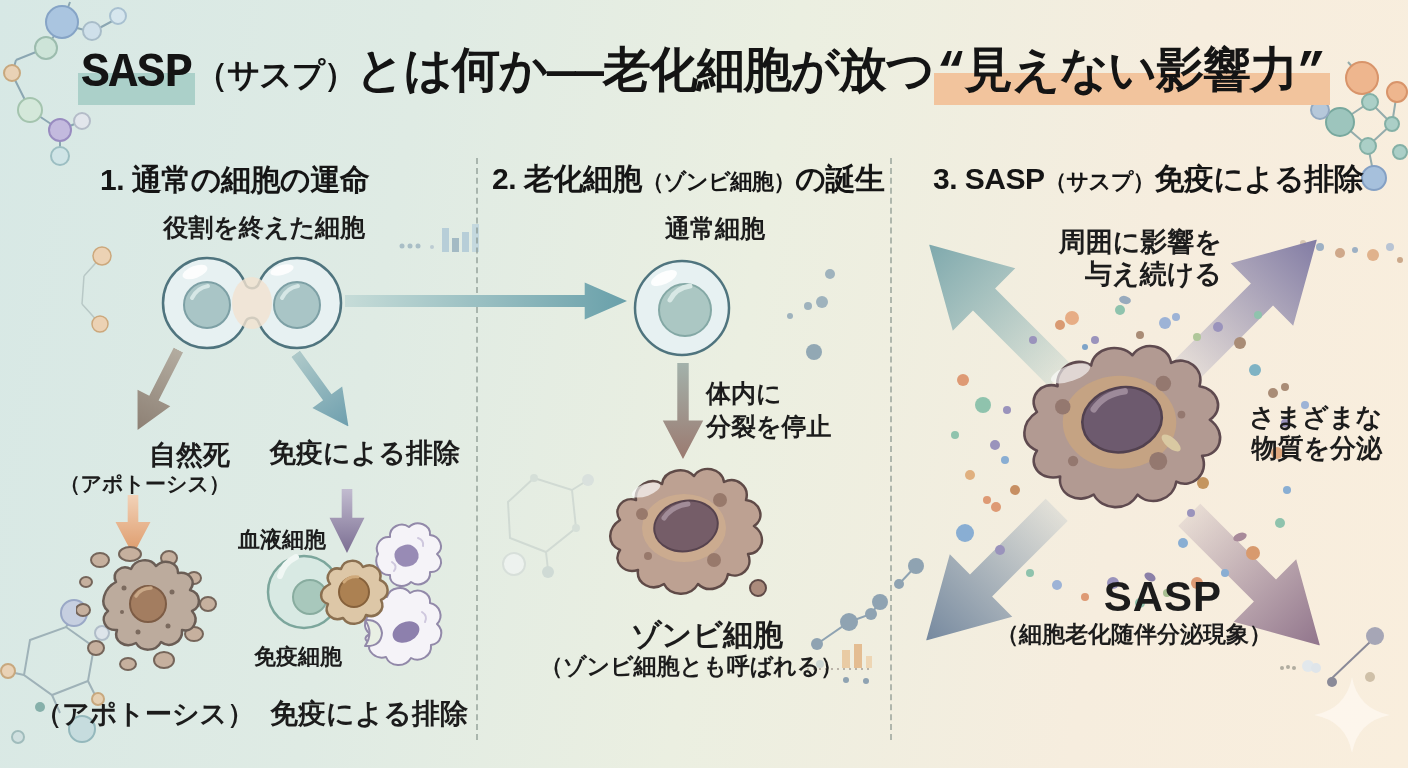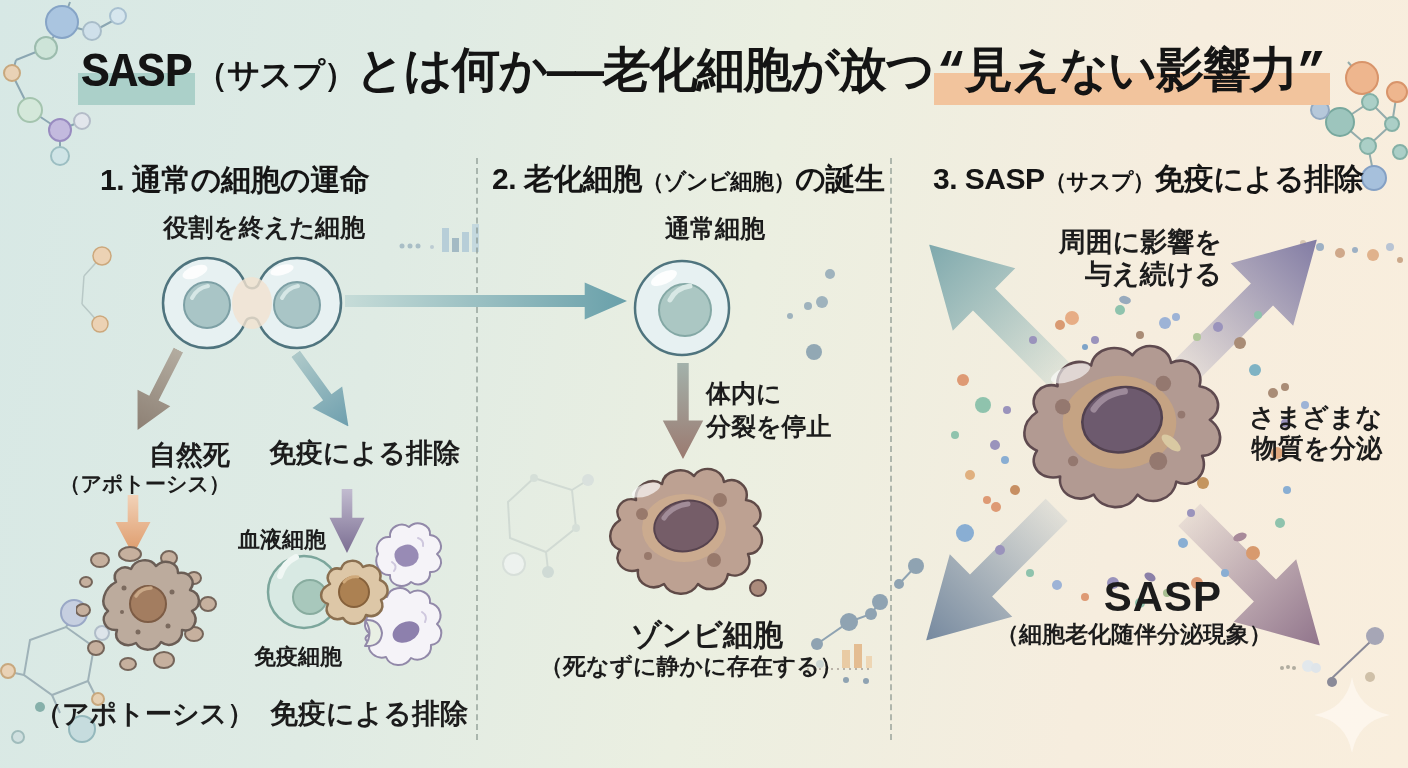--- a/index.html
+++ b/index.html
@@ -267,21 +267,21 @@
     <g fill="#98796b">
       <circle cx="46" cy="56" r="6"></circle>
         <circle cx="124" cy="42" r="7"></circle>
         <circle cx="118" cy="102" r="7"></circle>
         <circle cx="52" cy="98" r="4"></circle>
     </g>
     <circle cx="162" cy="130" r="8" fill="#ab8b7c" stroke="#5f4a47" stroke-width="2"></circle>
   </svg>
 
   <div class="txt ctr" style="left:583px;top:617px;width:200px;font-size:30px">ゾンビ細胞</div>
-  <div class="txt ctr" style="left:540px;top:653px;width:286px;font-size:23px">（死なずに静かに存在する）</div>
+  <div class="txt ctr" style="left:540px;top:653px;width:286px;font-size:23px">（ゾンビ細胞とも呼ばれる）</div>
 
   <div class="heading" style="left:933px;top:159px">
     <span>3. SASP</span><span class="psm">（サスプ）</span><span>免疫による排除</span>
   </div>
   <div class="txt ctr preline" style="left:1022px;top:226px;width:200px;font-size:27px;line-height:1.2">周囲に影響を
 与え続ける</div>
 
   <div class="arrow ar-fat" style="left:902px;top:264px;width:185px;height:92px;background:linear-gradient(90deg,rgba(150,190,190,.2),#7fa9ad);transform:rotate(-135deg)"></div>
   <div class="arrow ar-fat" style="left:1159px;top:259px;width:185px;height:92px;background:linear-gradient(90deg,rgba(160,158,190,.2),#827ca4);transform:rotate(-45deg)"></div>
   <div class="arrow ar-fat" style="left:899px;top:529px;width:185px;height:92px;background:linear-gradient(90deg,rgba(150,170,190,.2),#76899f);transform:rotate(135deg)"></div>

